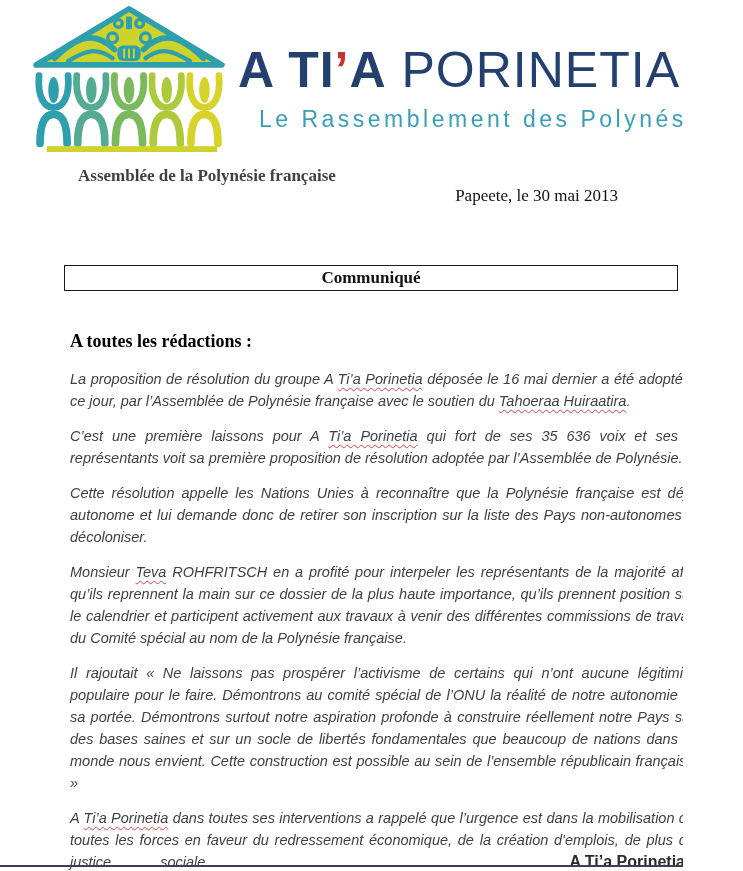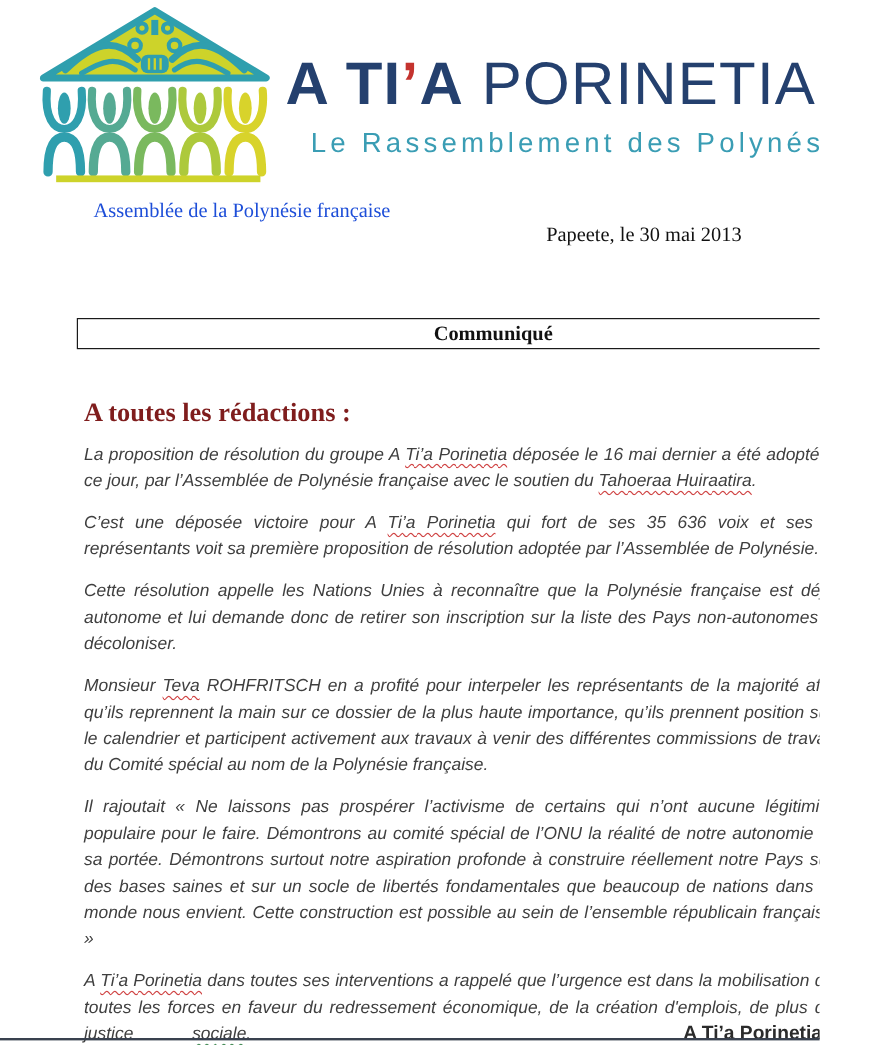--- a/index.html
+++ b/index.html
@@ -19,44 +19,44 @@
   .brand-title .light { font-weight:400; }
   .brand-title .apos { font-weight:700; color:var(--red); }
   .brand-subtitle {
     margin-top:6px; font-size:23px; letter-spacing:3.5px;
     color:var(--teal); white-space:nowrap;text-align:right;
   }
 
   
   .org {
     position:absolute; left:78px; top:166px;
-    font-family:"Liberation Serif", serif; font-weight:400;
-    font-size:17px; color:#1d4ed8;
+    font-family:"Liberation Serif", serif; font-weight:700;
+    font-size:17px; color:#404040;
   }
   .dateline {
     position:absolute; right:65px; top:186px;
     font-family:"Liberation Serif", serif; font-size:17px; color:#111;
   }
 
   
   .banner {
     position:absolute; left:64px; top:265px; width:612px; height:24px;
     border:1px solid #1a1a1a; background:#fff;
-    display:flex; align-items:center; justify-content:center;padding-left:40px;
+    display:flex; align-items:center; justify-content:center;
   }
   .banner span {
     font-family:"Liberation Serif", serif; font-weight:700;
     font-size:17px; color:#111;
   }
 
   
   .salutation {
     position:absolute; left:70px; top:331px;
     font-family:"Liberation Serif", serif; font-weight:700;
-    font-size:22px; color:#7f1d1d;
+    font-size:18px; color:#000000;
   }
   .paragraphs {
     position:absolute; left:70px; top:368px; width:625px;
   }
   .paragraphs p {
     margin:0 0 13px 0; font-size:14.5px; line-height:22px;
     text-align:justify; color:var(--body_text);font-style:italic;
   }
   .wavy { text-decoration-line:underline; text-decoration-style:wavy;
           text-decoration-thickness:1px; text-underline-offset:3px; }
@@ -149,21 +149,21 @@
   <div class="org">Assemblée de la Polynésie française</div>
   <div class="dateline">Papeete, le 30 mai 2013</div>
 
   <div class="banner">
     <span>Communiqué</span>
   </div>
 
   <div class="salutation">A toutes les rédactions :</div>
   <div class="paragraphs" id="paragraphs">
       <p><span>La proposition de résolution du groupe A </span><span class="wavy wavy-red">Ti’a Porinetia</span><span> déposée  le 16 mai dernier a été adoptée, ce jour, par l’Assemblée de Polynésie française avec le soutien du </span><span class="wavy wavy-red">Tahoeraa Huiraatira</span><span>.</span></p>
-      <p><span>C’est une déposée victoire pour A </span><span class="wavy wavy-red">Ti’a Porinetia</span><span> qui fort de ses 35 636 voix et ses 8 représentants voit sa première proposition de résolution adoptée par l’Assemblée de Polynésie.</span></p>
+      <p><span>C’est une première laissons pour A </span><span class="wavy wavy-red">Ti’a Porinetia</span><span> qui fort de ses 35 636 voix et ses 8 représentants voit sa première proposition de résolution adoptée par l’Assemblée de Polynésie.</span></p>
       <p><span>Cette résolution appelle les Nations Unies à reconnaître que la Polynésie française est déjà autonome et lui demande donc de retirer son inscription sur la liste des Pays non-autonomes à décoloniser.</span></p>
       <p><span>Monsieur </span><span class="wavy wavy-red">Teva</span><span> ROHFRITSCH en a profité pour interpeler les représentants de la majorité afin qu’ils reprennent la main sur ce dossier de la plus haute importance, qu’ils prennent position sur le calendrier et participent activement aux travaux à venir des différentes commissions de travail du Comité spécial  au nom de la Polynésie française.</span></p>
       <p><span>Il  rajoutait « Ne laissons pas prospérer l’activisme de certains qui n’ont aucune légitimité populaire pour le faire. Démontrons au comité spécial de l’ONU la réalité de notre autonomie et sa portée. Démontrons surtout notre aspiration profonde à construire réellement notre Pays sur des bases saines et sur un socle de libertés fondamentales que beaucoup de nations dans le monde nous envient. Cette construction est possible au sein de l’ensemble républicain français ! »</span></p>
       <p><span>A </span><span class="wavy wavy-red">Ti’a Porinetia</span><span> dans toutes ses interventions a rappelé que l’urgence est dans la mobilisation de toutes les forces en faveur du redressement économique, de la création d'emplois, de plus de justice </span><span class="wavy wavy-green">sociale</span><span>.</span></p>
     </div>
 
   <div class="footer-sig-wrap">
     <div class="footer-sig">A Ti’a Porinetia</div>
   </div>
   <div class="footer-rule"></div>

